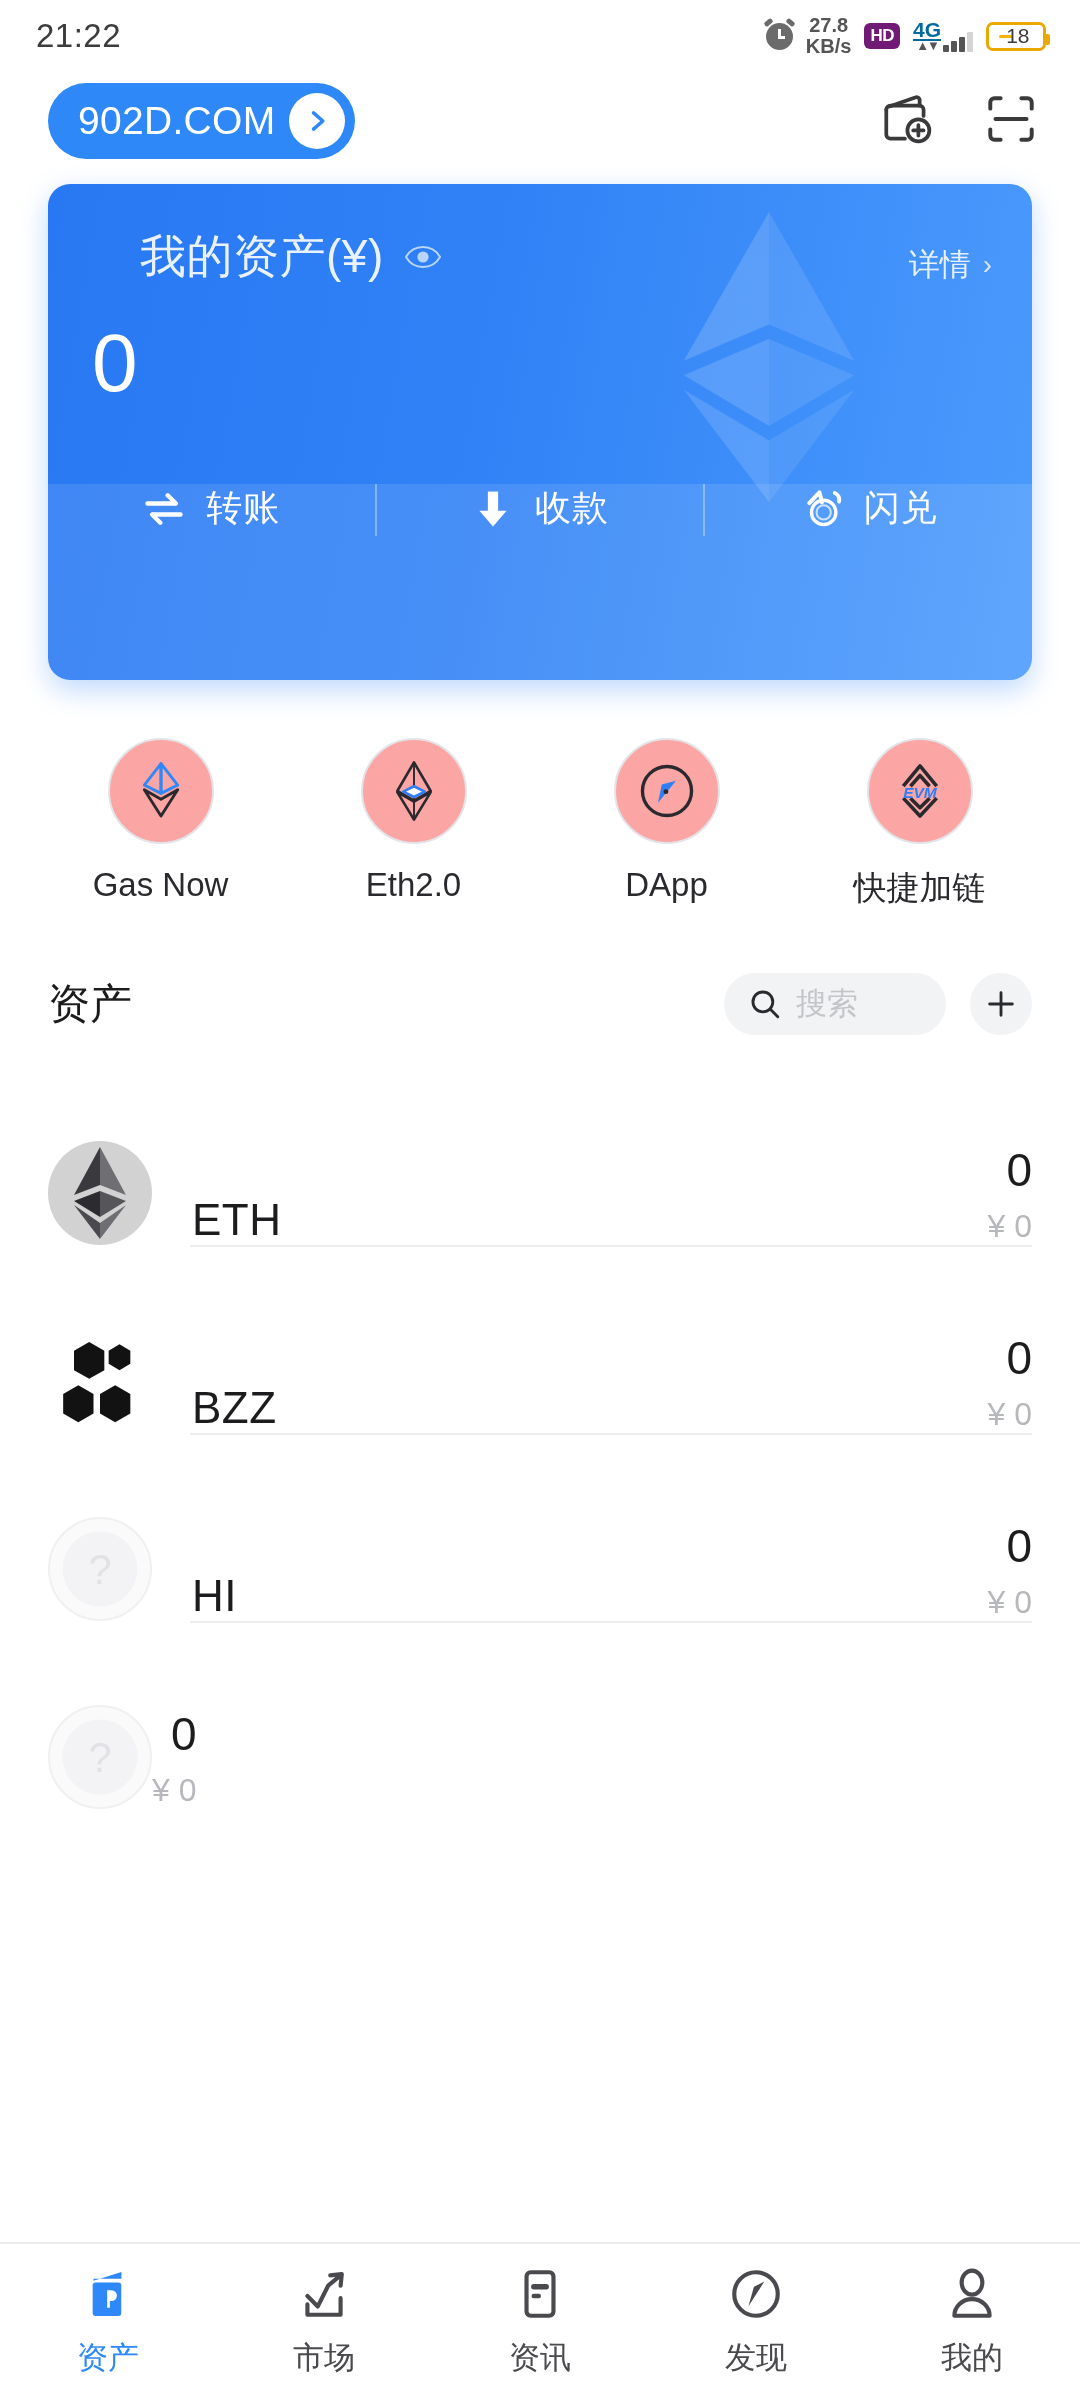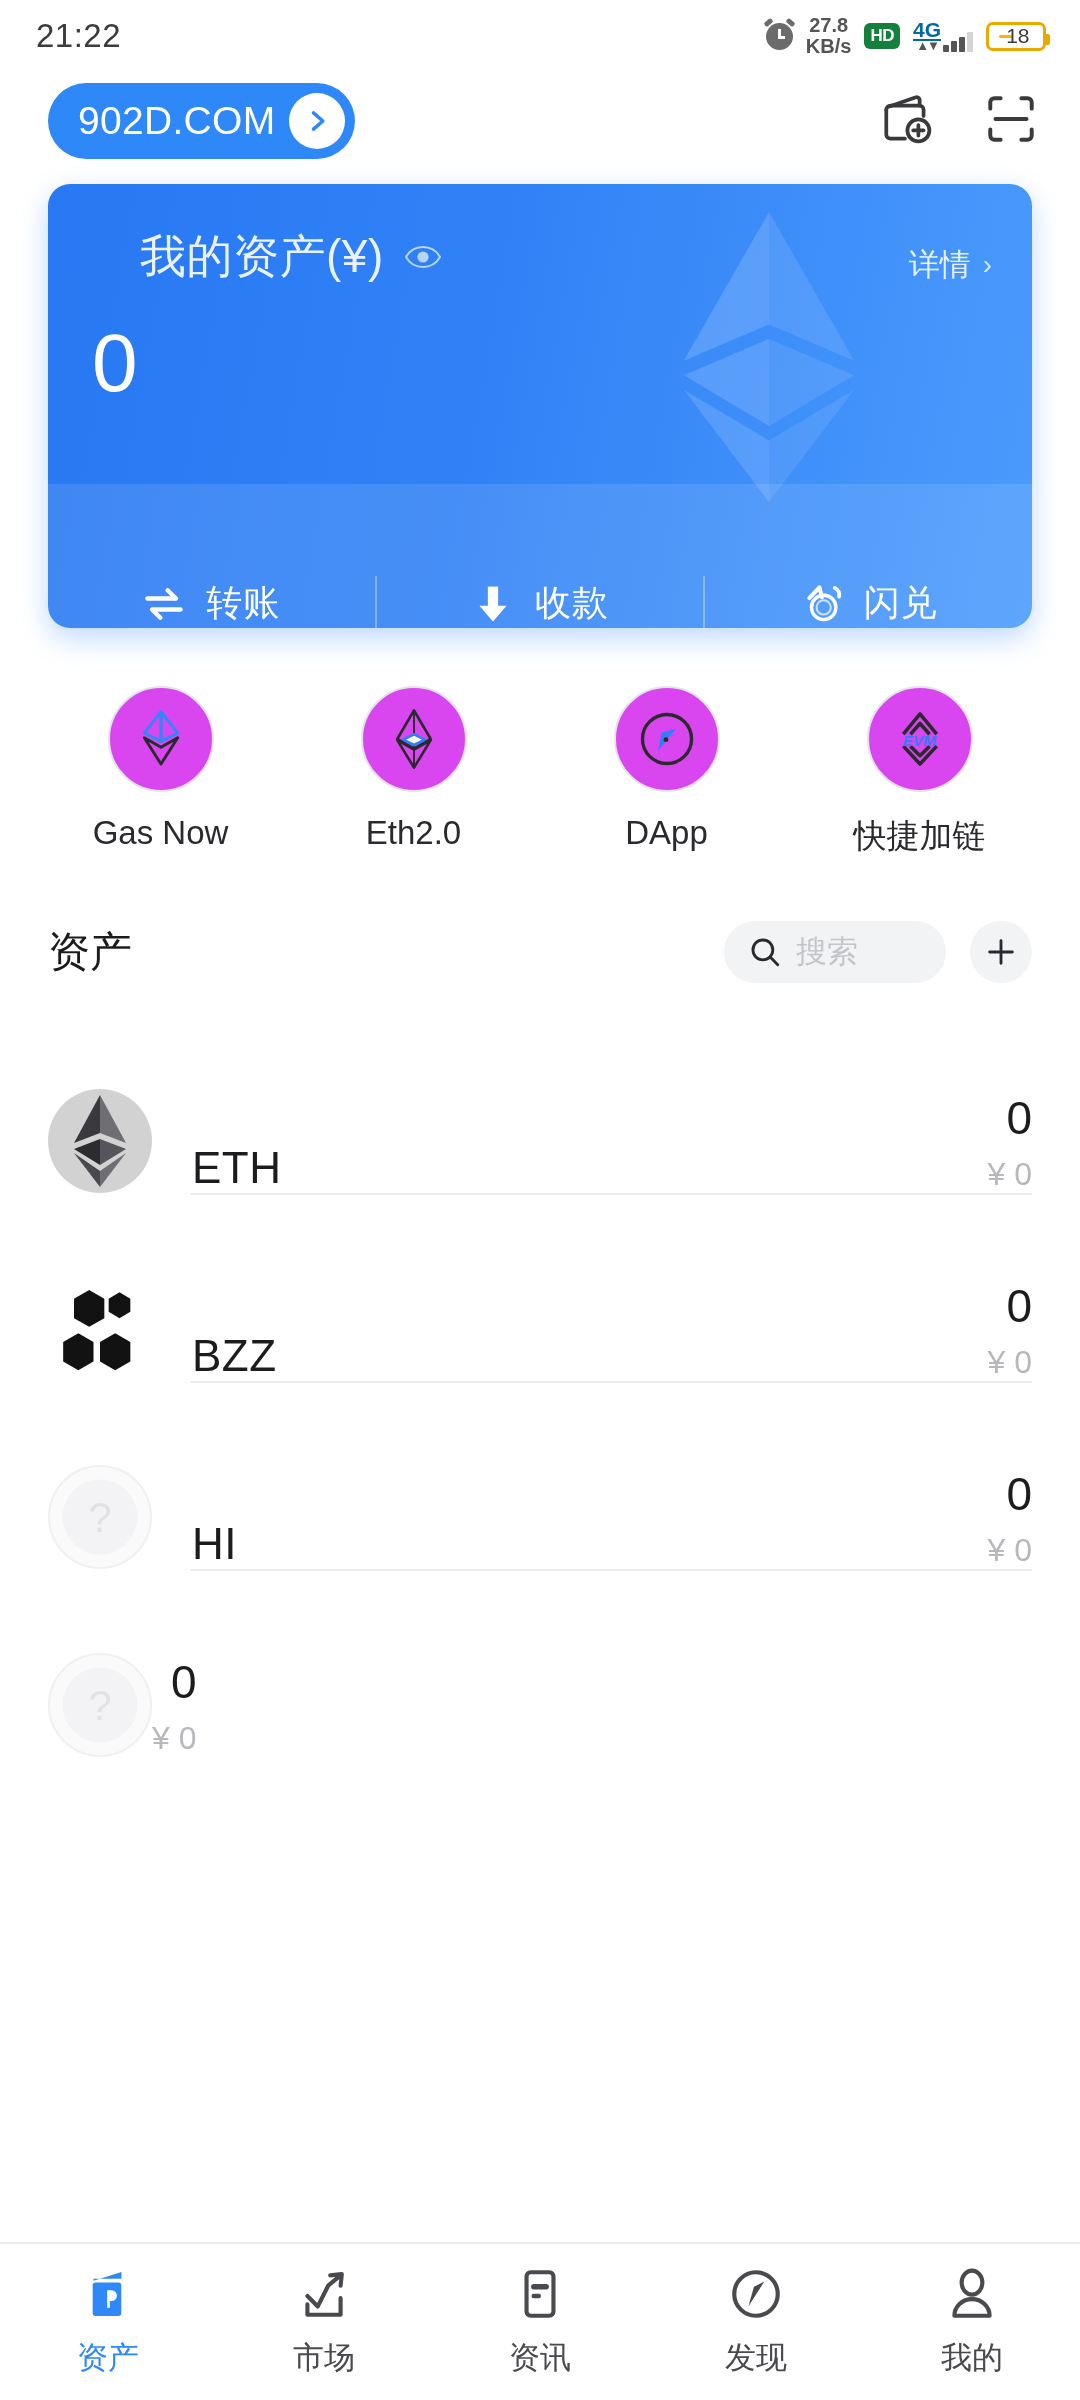--- a/index.html
+++ b/index.html
@@ -19,21 +19,21 @@
   }
   .sb-time{ font-size:33px; color:#3c3c3c; letter-spacing:.5px; }
   .sb-right{ display:flex; align-items:center; gap:13px; }
   .alarm-ic{ width:27px;height:27px;border-radius:50%;background:#6b6b6b;position:relative;}
   .alarm-ic::before{content:"";position:absolute;left:12px;top:6px;width:3px;height:8px;background:#fff;}
   .alarm-ic::after{content:"";position:absolute;left:12px;top:13px;width:7px;height:3px;background:#fff;}
   .alarm-ear{position:absolute;width:9px;height:5px;background:#6b6b6b;top:-3px;border-radius:2px;}
   .alarm-ear.l{left:-2px;transform:rotate(-40deg);} .alarm-ear.r{right:-2px;transform:rotate(40deg);}
   .sb-speed{ display:flex;flex-direction:column;align-items:center;line-height:1.05;
     font-size:20px;color:#555;font-weight:600;}
-  .hd-badge{background:#15803d;color:#fff;font-size:17px;font-weight:bold;
+  .hd-badge{background:#701a75;color:#fff;font-size:17px;font-weight:bold;
     border-radius:6px;padding:3px 6px;letter-spacing:-.5px;}
   .net-wrap{display:flex;align-items:flex-end;gap:2px;}
   .net-4g{display:flex;flex-direction:column;align-items:center;line-height:.95;}
   .net-4g b{font-size:21px;color:#0369a1;text-decoration:underline;}
   .net-arrows{font-size:13px;color:#555;letter-spacing:-2px;}
   .bars{display:flex;align-items:flex-end;gap:2px;height:20px;}
   .bars i{display:block;width:6px;background:#555;border-radius:1px;}
   .bars i.b1{height:7px;} .bars i.b2{height:11px;} .bars i.b3{height:15px;}
   .bars i.b4{height:20px;background:#d4d4d4;}
   .batt{ width:60px;height:29px;border:3px solid #eaa800;border-radius:7px;
@@ -64,32 +64,32 @@
   .eth-mark{ position:absolute; right:168px; top:28px; opacity:.20; }
   .eth-mark svg{width:190px;height:290px;}
   .card-top{ position:relative; padding:42px 40px 0 44px; height:300px;}
   .card-label-row{display:flex;align-items:center;gap:20px;}
   .card-label{color:#eaf2ff;font-size:46px;letter-spacing:.5px;margin-left:48px;}
   .eye{width:38px;height:24px;position:relative;}
   .card-balance{ color:#fff;font-size:82px;font-weight:500;margin-top:34px;line-height:1;}
   .detail-link{ position:absolute;right:40px;top:60px;display:flex;align-items:center;gap:12px;
     color:#e6f0ff;font-size:31px;}
   .detail-link .chev{font-size:28px;opacity:.9;}
-  .card-actions{ display:flex;align-items:flex-end; height:144px;
+  .card-actions{ display:flex;align-items:flex-start; height:196px;
     background:rgba(255,255,255,.11);}
   .act{flex:1;display:flex;align-items:center;justify-content:center;gap:20px;color:#fff;}
   .act span{font-size:36px;letter-spacing:1px;}
   .act svg{width:44px;height:44px;}
   .act-div{width:2px;height:52px;background:rgba(255,255,255,.32);}
 
   
   .shortcuts{ display:flex; margin-top:58px; padding:0 34px;}
   .sc{flex:1;display:flex;flex-direction:column;align-items:center;gap:22px;}
   .sc-circ{width:106px;height:106px;border-radius:50%;border:2px solid #e2e4e8;
-    background:#d946ef;display:flex;align-items:center;justify-content:center;}
+    background:#fca5a5;display:flex;align-items:center;justify-content:center;}
   .sc-circ svg{width:62px;height:62px;}
   .sc-lbl{font-size:33px;color:#2a2a2e;}
 
   
   .assets-head{ display:flex;align-items:center;justify-content:space-between;
     padding:0 48px; margin-top:62px; }
   .assets-title{font-size:42px;color:#1c1c1e;}
   .assets-tools{display:flex;align-items:center;gap:24px;}
   .search-pill{ width:222px;height:62px;background:#f2f3f5;border-radius:34px;
     display:flex;align-items:center;gap:14px;padding:0 24px;}

